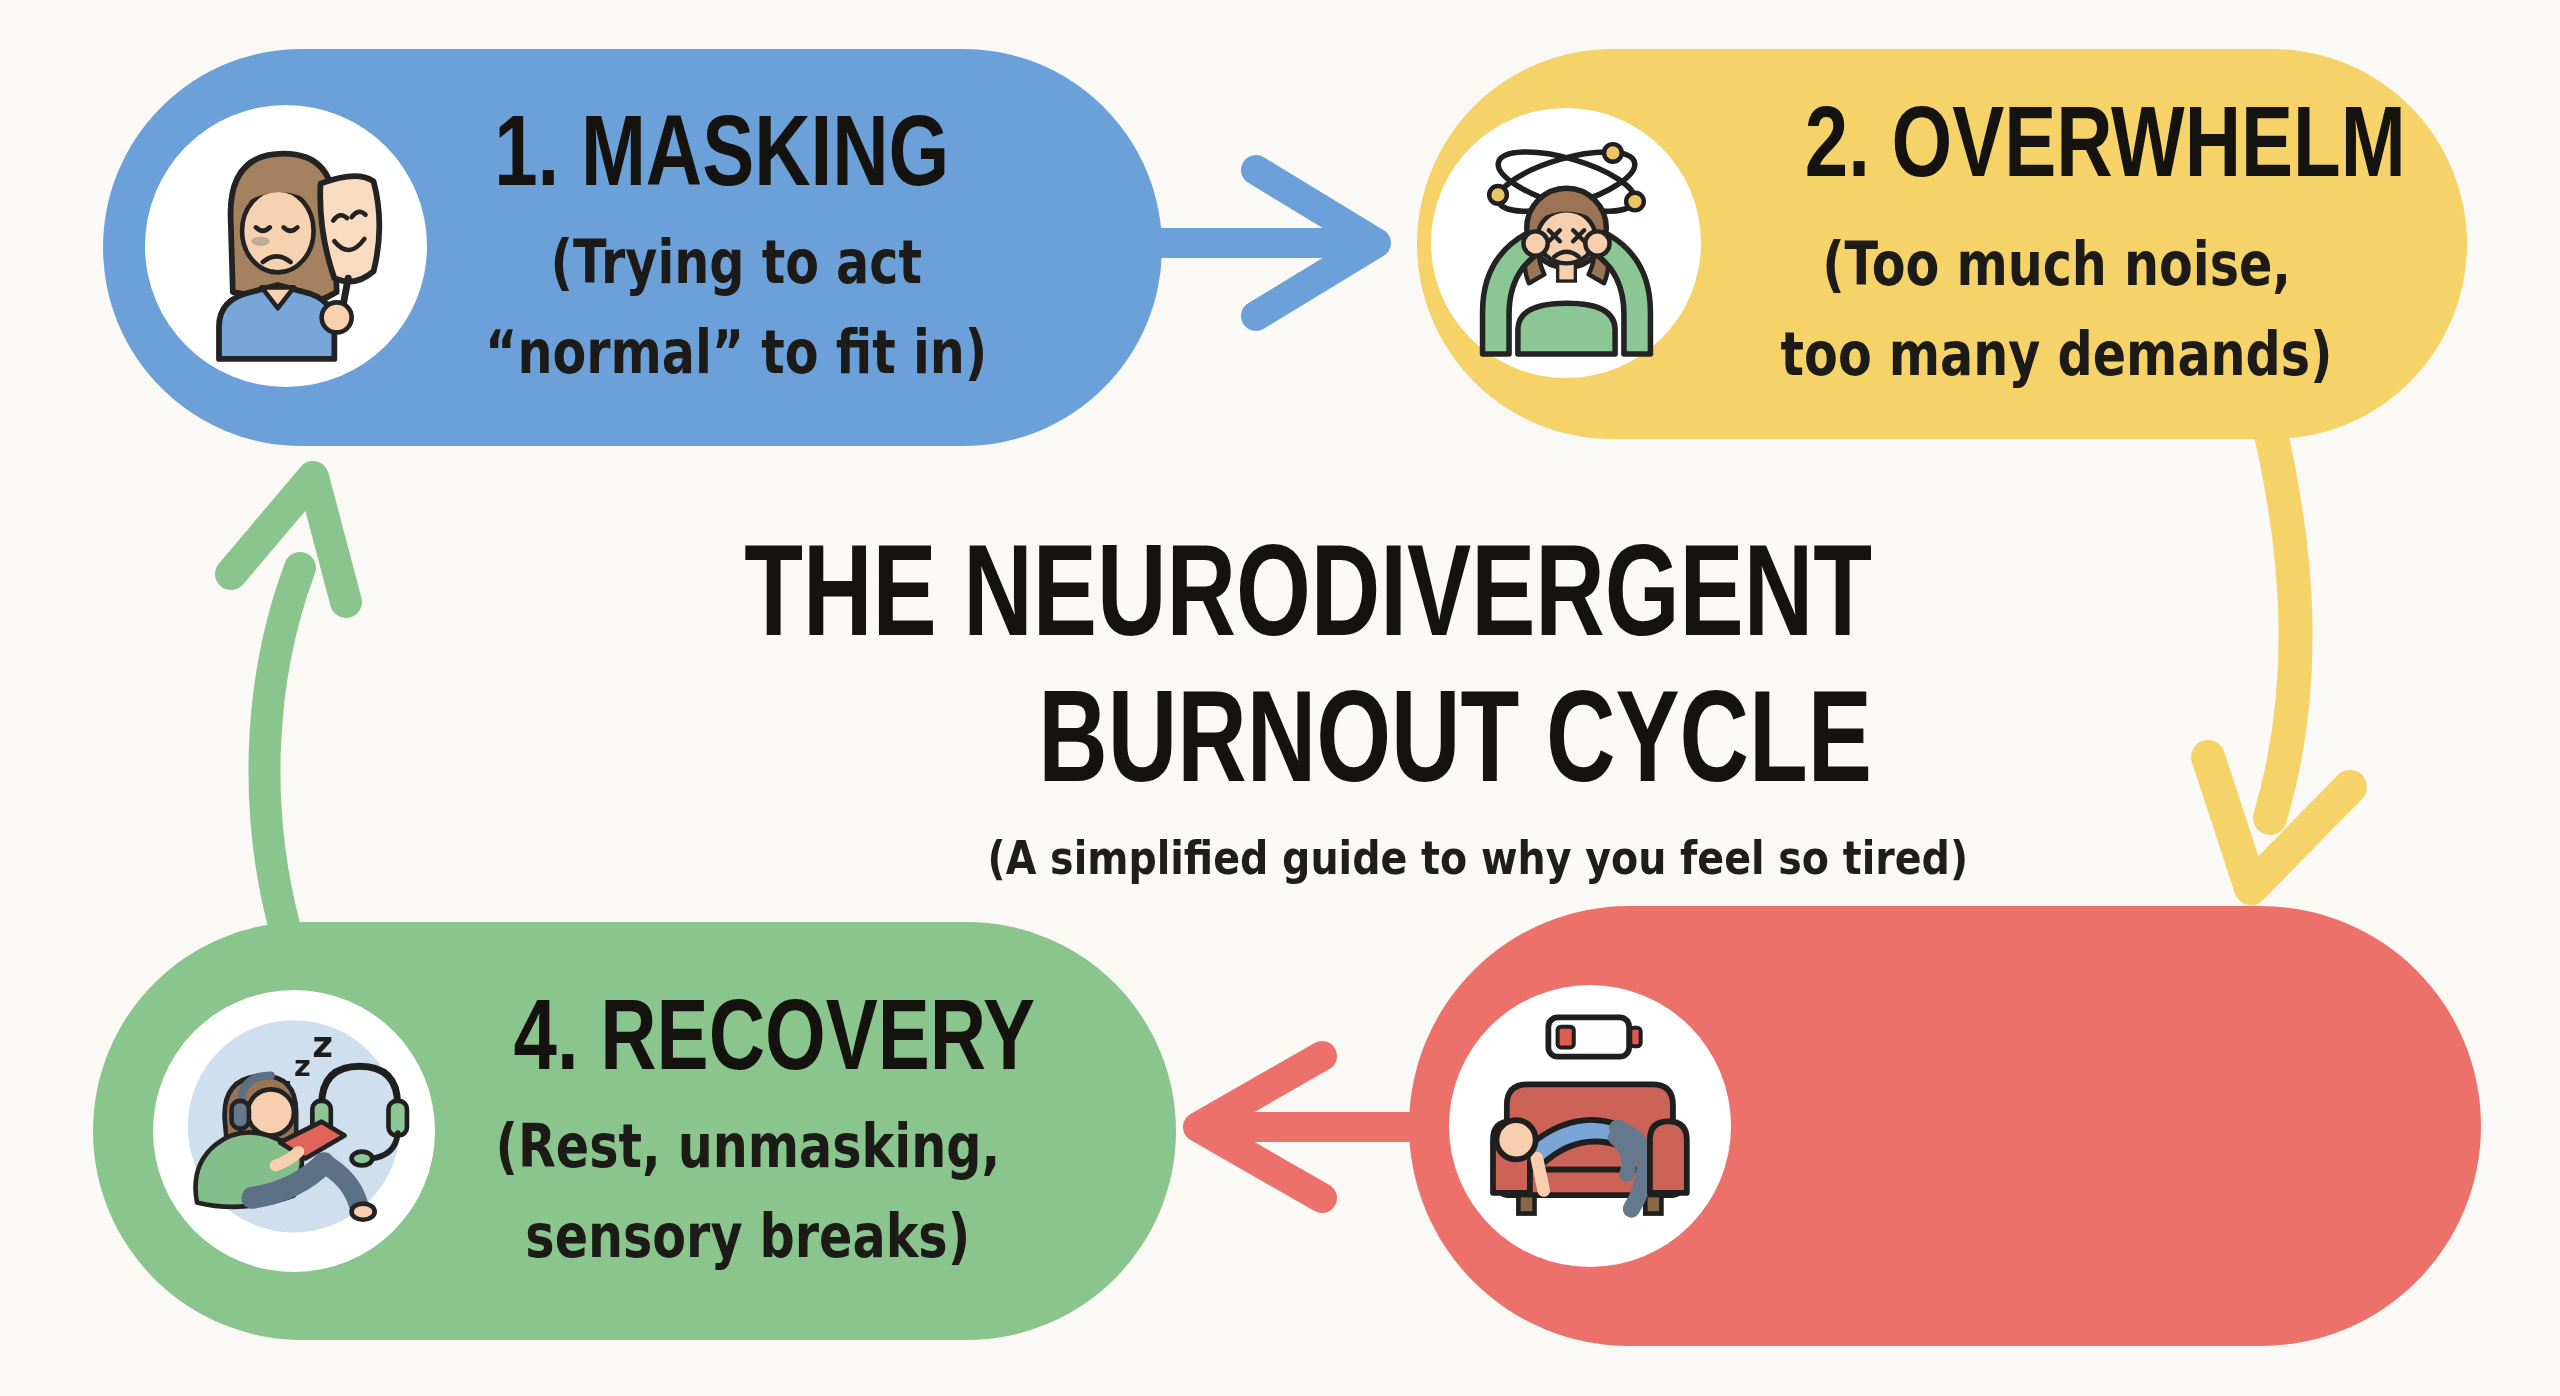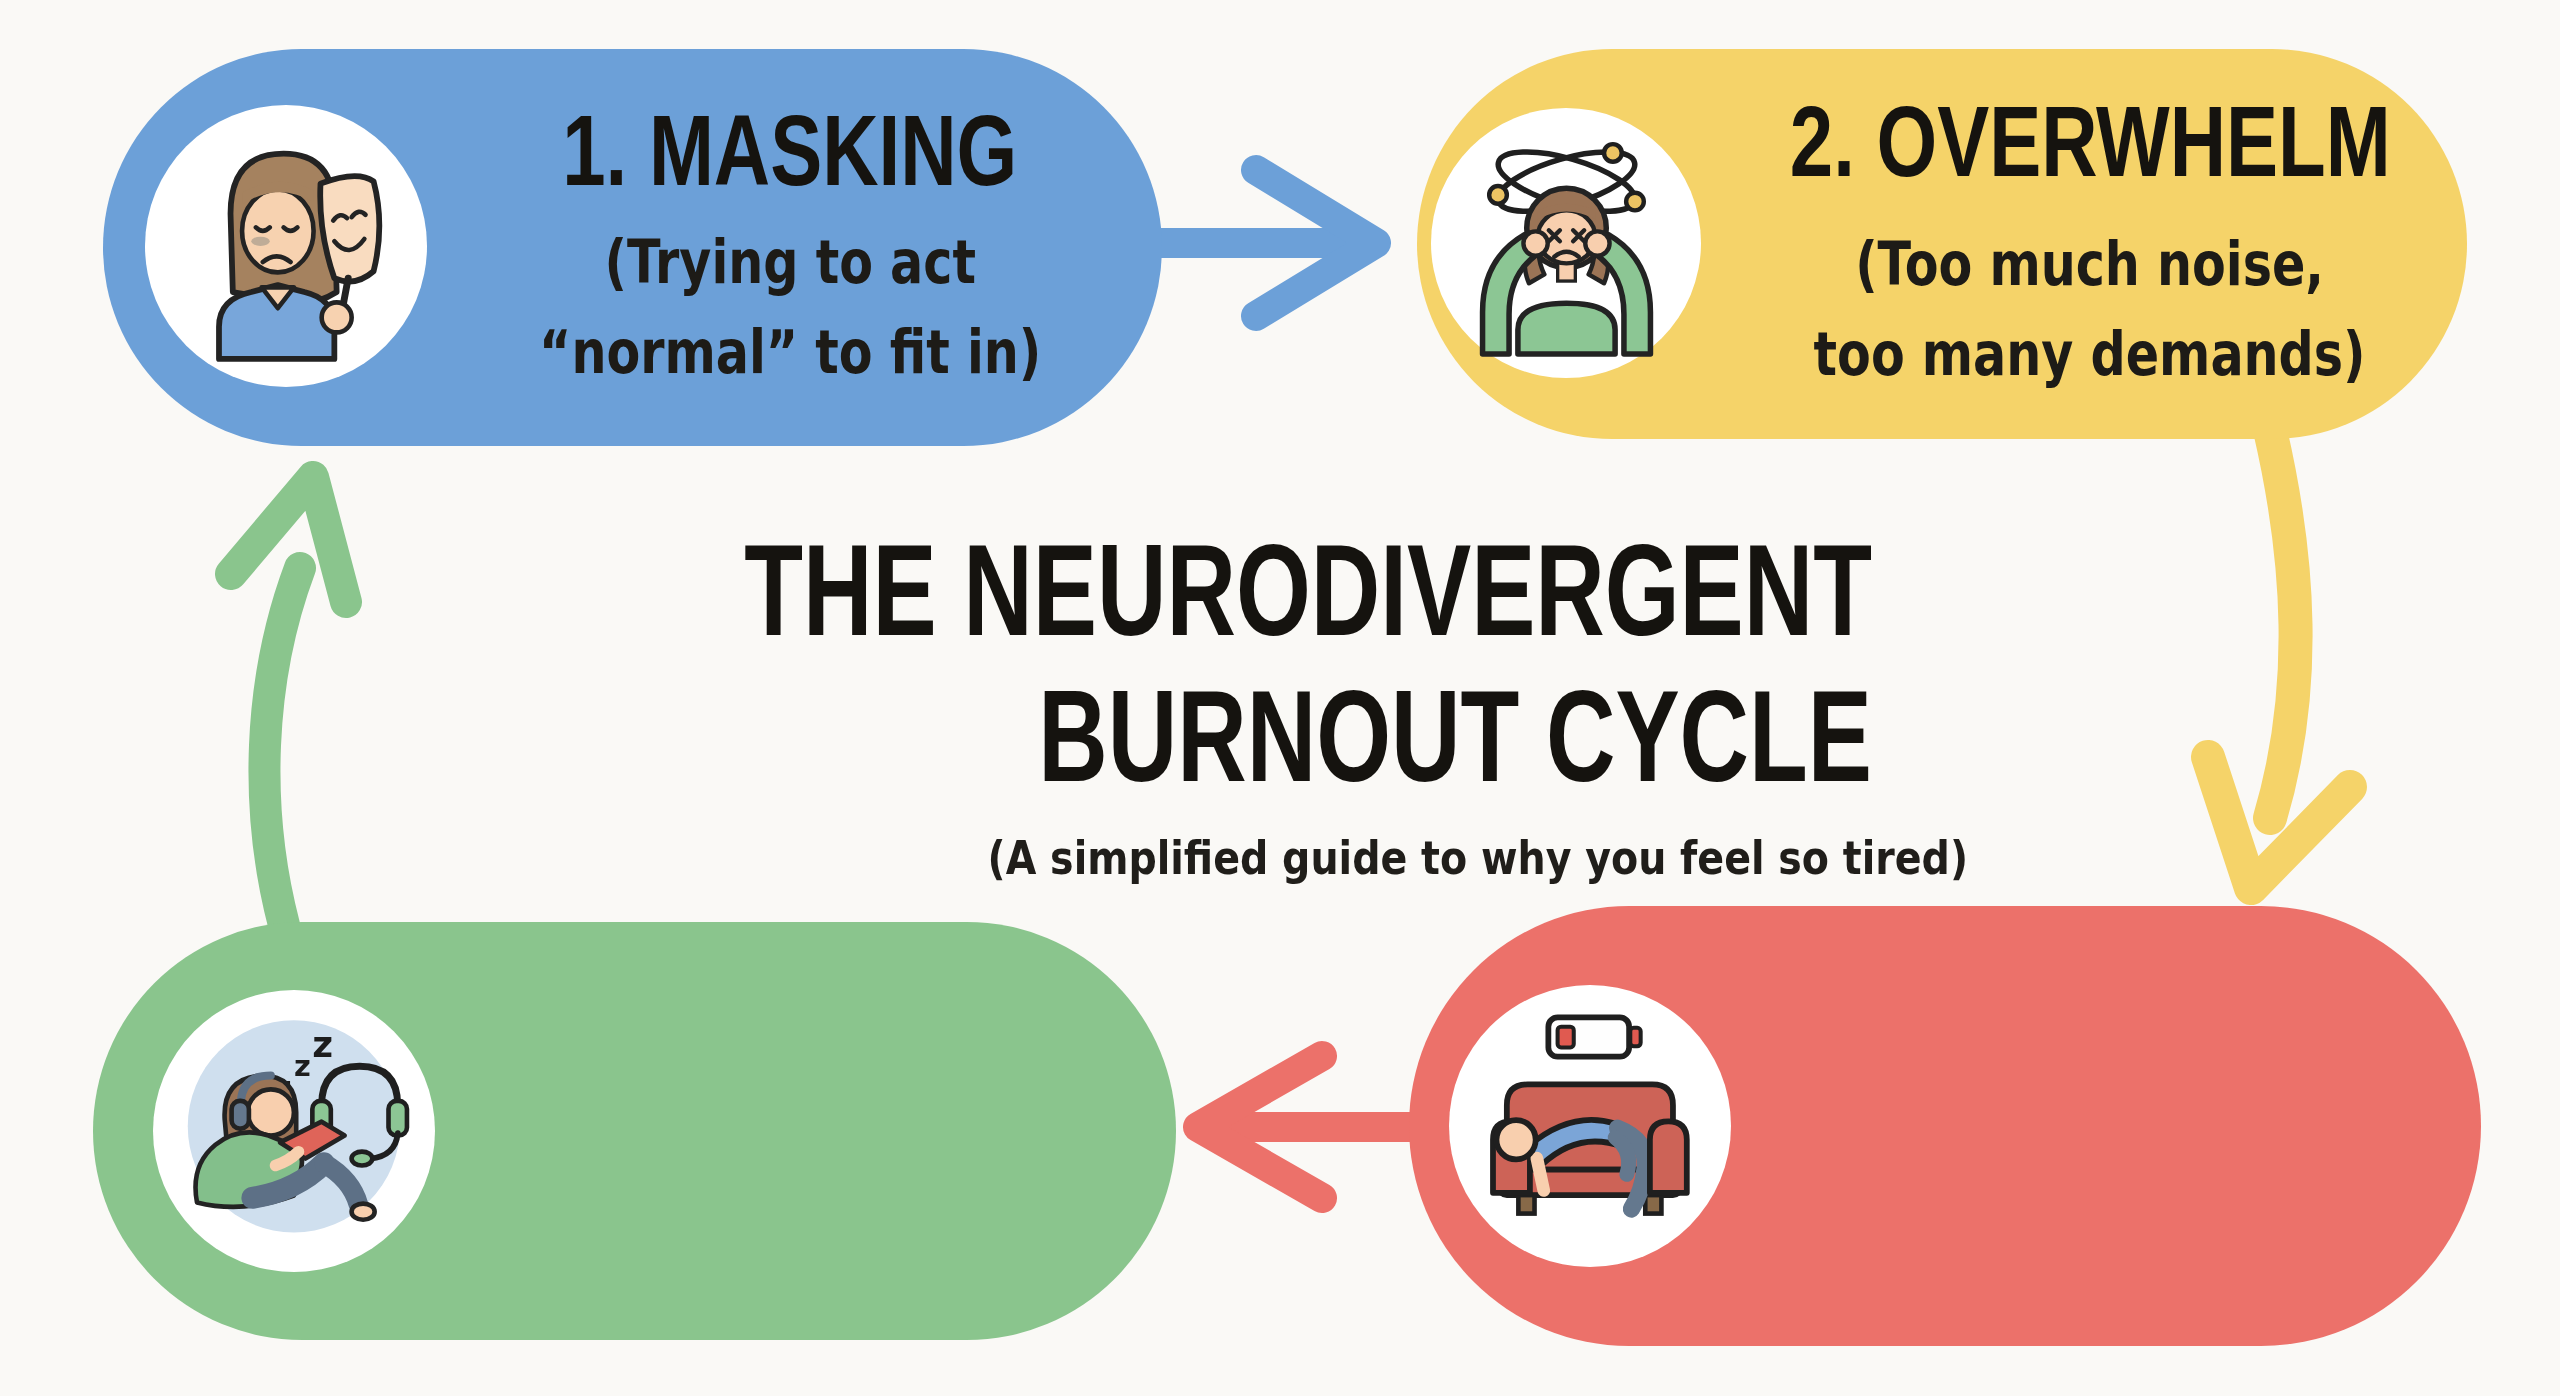--- a/index.html
+++ b/index.html
@@ -14,21 +14,21 @@
   .pill.yellow{background:#f5d369;}
   .pill.red{background:#ec716a;}
   .pill.green{background:#8ac58d;}
   .icon-circle{
     position:absolute;background:#ffffff;border-radius:50%;
     display:flex;align-items:center;justify-content:center;
   }
   .icon-circle svg{width:90%;height:90%;}
   .stage-text{
     position:absolute;display:flex;flex-direction:column;
-    align-items:center;justify-content:center;text-align:center;
+    align-items:flex-start;justify-content:center;text-align:center;
   }
   .stage-title{
     font-family:"Liberation Sans", sans-serif;font-weight:bold;
     font-size:100px;line-height:1.05;letter-spacing:0px;
     transform:scaleX(0.78);transform-origin:50% 50%;white-space:nowrap;
     color:#15130f;
   }
   .stage-desc{
     font-family:"DejaVu Sans", sans-serif;font-weight:bold;
     font-size:60px;line-height:1.5;
@@ -175,20 +175,27 @@
       <path d="M64 84 Q66 62 90 62" fill="none" stroke="#5d7086" stroke-width="7" stroke-linecap="round"></path>
       <rect x="56" y="84" width="15" height="24" rx="7" fill="#64788e" stroke="#232323" stroke-width="4"></rect>
       <path d="M26 172 Q20 140 42 122 Q62 106 88 114 L108 122 Q120 128 116 144 L110 166 Q66 182 26 172 Z" fill="#83bf8b" stroke="#232323" stroke-width="4" stroke-linejoin="round"></path>
       <path d="M74 168 Q112 162 136 138" fill="none" stroke="#5d7086" stroke-width="19" stroke-linecap="round"></path>
       <path d="M136 138 Q160 152 166 174" fill="none" stroke="#5d7086" stroke-width="17" stroke-linecap="round"></path>
       <ellipse cx="170" cy="180" rx="10" ry="7" fill="#f8cfae" stroke="#232323" stroke-width="4"></ellipse>
       <path d="M98 120 L134 102 L154 114 L120 134 Z" fill="#df6459" stroke="#232323" stroke-width="4" stroke-linejoin="round"></path>
       <path d="M94 140 Q106 136 114 128" fill="none" stroke="#f8cfae" stroke-width="10" stroke-linecap="round"></path>
     </svg>
   </div>
+  <div class="stage-text" style="left:440px;top:922px;width:700px;height:418px;">
+    <div class="stage-title">4. RECOVERY</div>
+    <div class="stage-desc">
+      <div>(Rest, unmasking,</div>
+      <div>sensory breaks)</div>
+    </div>
+  </div>
 
   <div id="title-block">
     <div class="cycle-title-line">THE NEURODIVERGENT</div>
     <div class="cycle-title-line">BURNOUT CYCLE</div>
     <div class="cycle-subtitle">(A simplified guide to why you feel so tired)</div>
   </div>
 
 </div>
 
 </body></html>

